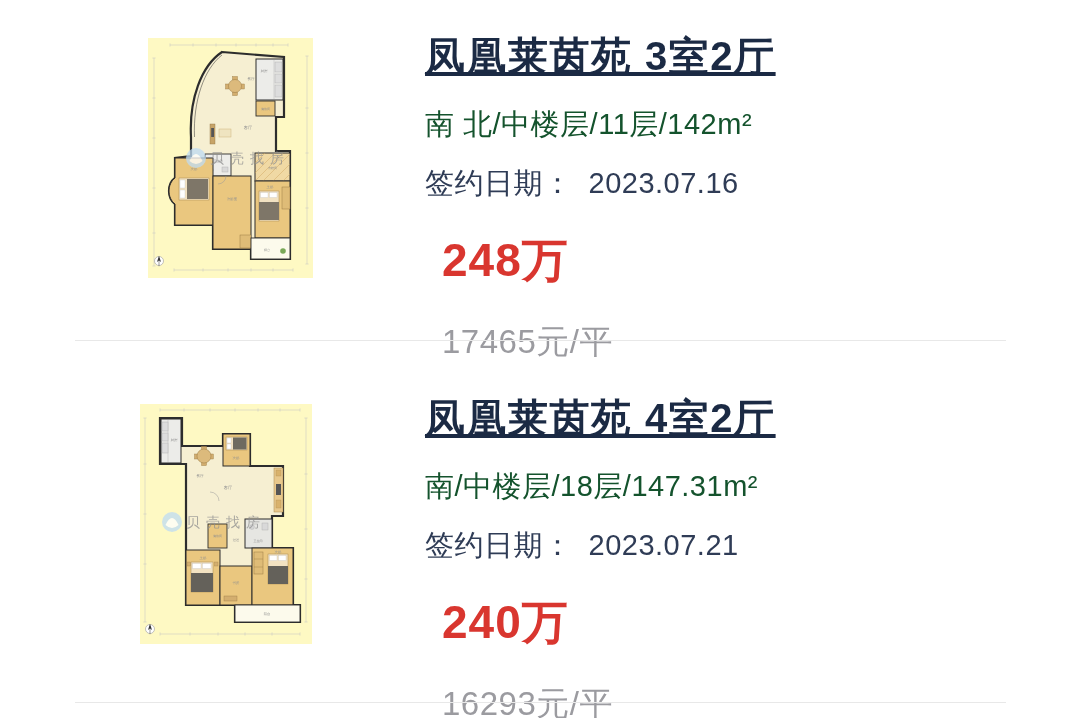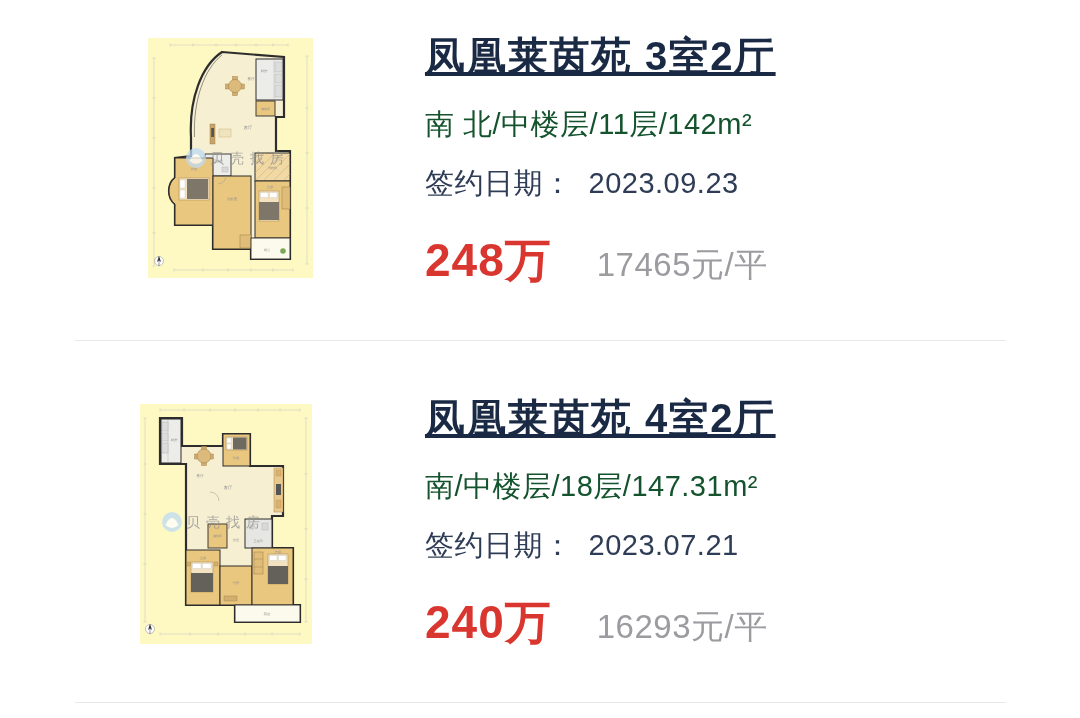--- a/index.html
+++ b/index.html
@@ -11,21 +11,21 @@
   .fp{position:absolute;background:#fef9c3;}
   .fp1{left:148px;top:38px;width:165px;height:240px;}
   .fp2{left:140px;top:42px;width:172px;height:240px;}
   .title{position:absolute;left:425px;top:30px;font-size:40px;line-height:52px;
          font-weight:700;color:#1b2a44;letter-spacing:1.5px;white-space:nowrap;text-decoration:underline;}
   .info{position:absolute;left:425px;top:104px;font-size:29px;line-height:40px;
         color:#14532d;letter-spacing:0.5px;white-space:nowrap;}
   .daterow{position:absolute;left:425px;top:163px;font-size:29px;line-height:40px;
         color:#2f3c56;letter-spacing:0.5px;white-space:nowrap;}
   .daterow .datev{margin-left:16px;}
-  .pricerow{position:absolute;left:425px;top:230px;display:flex;align-items:baseline;gap:28px;}
+  .pricerow{position:absolute;left:425px;top:230px;display:flex;align-items:baseline;gap:28px;flex-direction:column;}
   .price{font-size:46px;font-weight:700;color:#d9362f;letter-spacing:1px;}
   .unit{font-size:33px;color:#9b9ba0;letter-spacing:0.5px;margin-left:17px;}
   .divider{position:absolute;left:75px;width:931px;height:1px;background:#e8e8e8;}
   .div1{top:340px;}
   .div2{top:702px;}
   svg text{font-family:"Liberation Sans","DejaVu Sans",sans-serif;fill:#8f8f8f;}
   svg .wm-text{letter-spacing:6px;}
 </style>
 </head>
 <body>
@@ -161,21 +161,21 @@
         <g opacity="0.75">
           <circle cx="48" cy="120" r="10" fill="#BFDCF4"></circle>
           <path d="M41.5,123 Q48,109 54.5,123 Q48,129 41.5,123" fill="#ffffff"></path>
           <text x="62" y="125" font-size="14" fill="#C3DCF2" class="wm-text">贝壳找房</text>
         </g>
       </svg>
     </div>
     <div class="title">凤凰莱茵苑 3室2厅</div>
     <div class="info">南 北/中楼层/11层/142m²</div>
     <div class="daterow">
-      <span>签约日期：</span><span class="datev">2023.09.23</span>
+      <span>签约日期：</span><span class="datev">2023.07.16</span>
     </div>
     <div class="pricerow">
       <span class="price">248万</span>
       <span class="unit">17465元/平</span>
     </div>
   </div>
 
   <div class="divider div1"></div>
 
   <div class="card card2">

